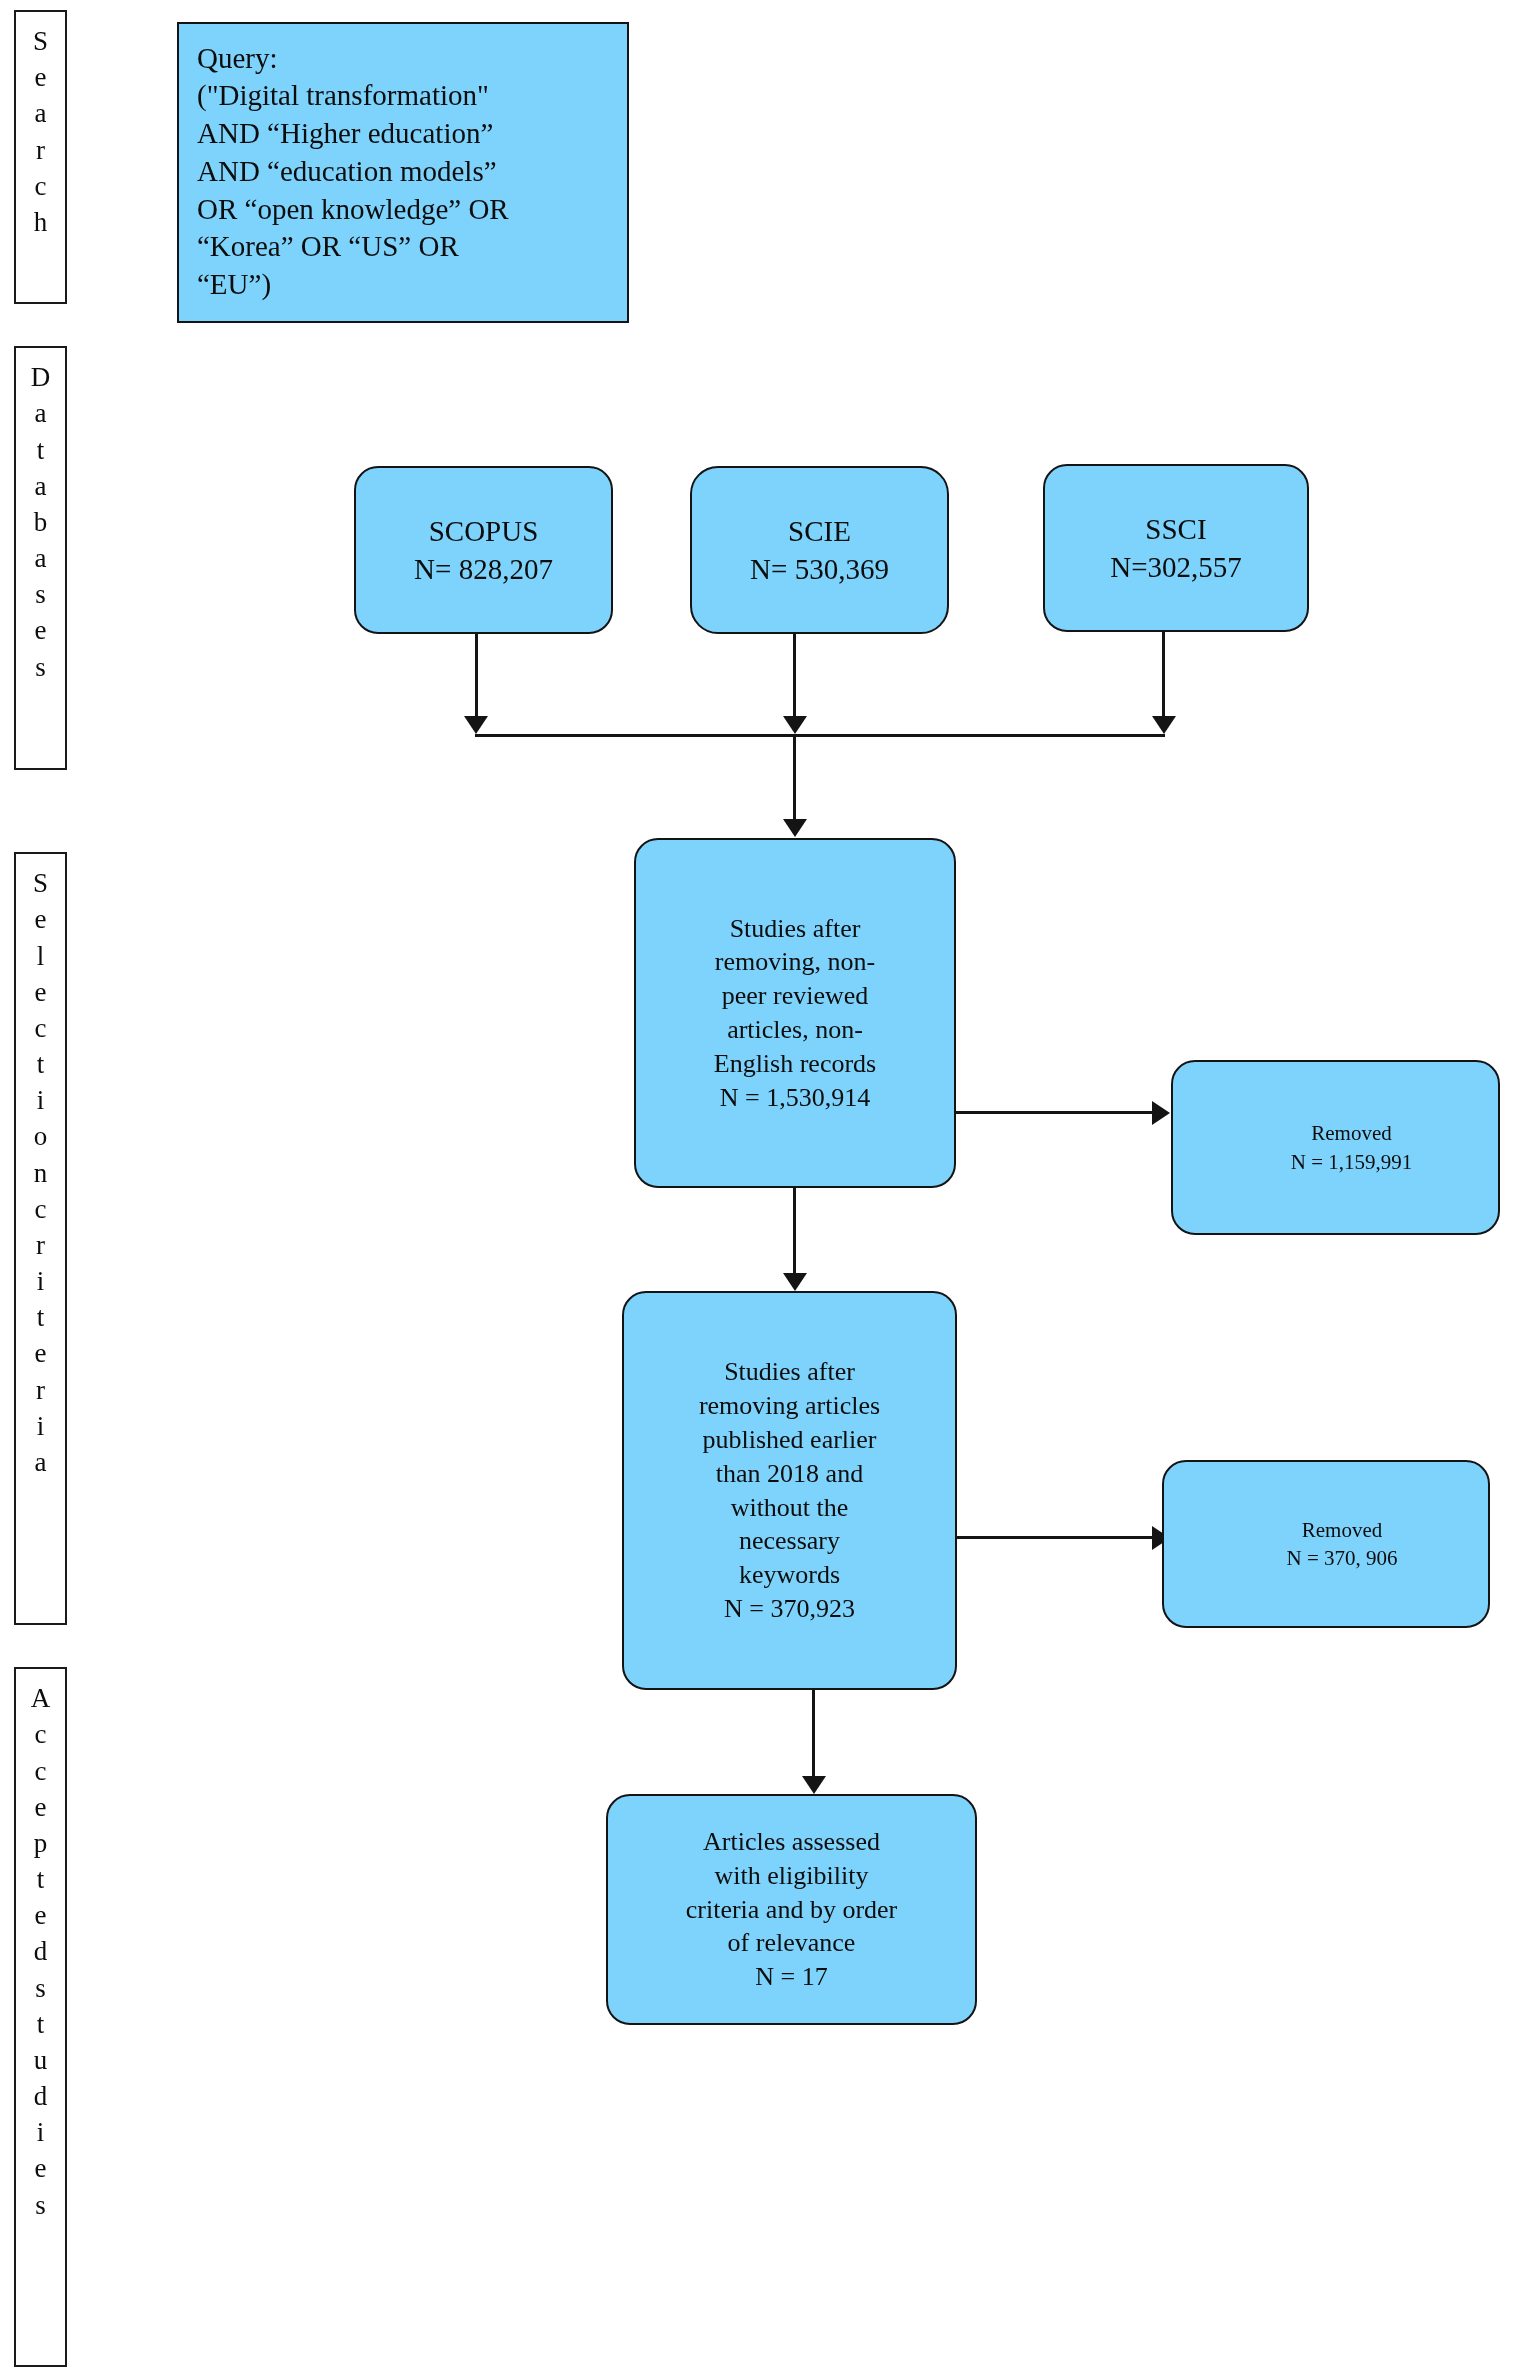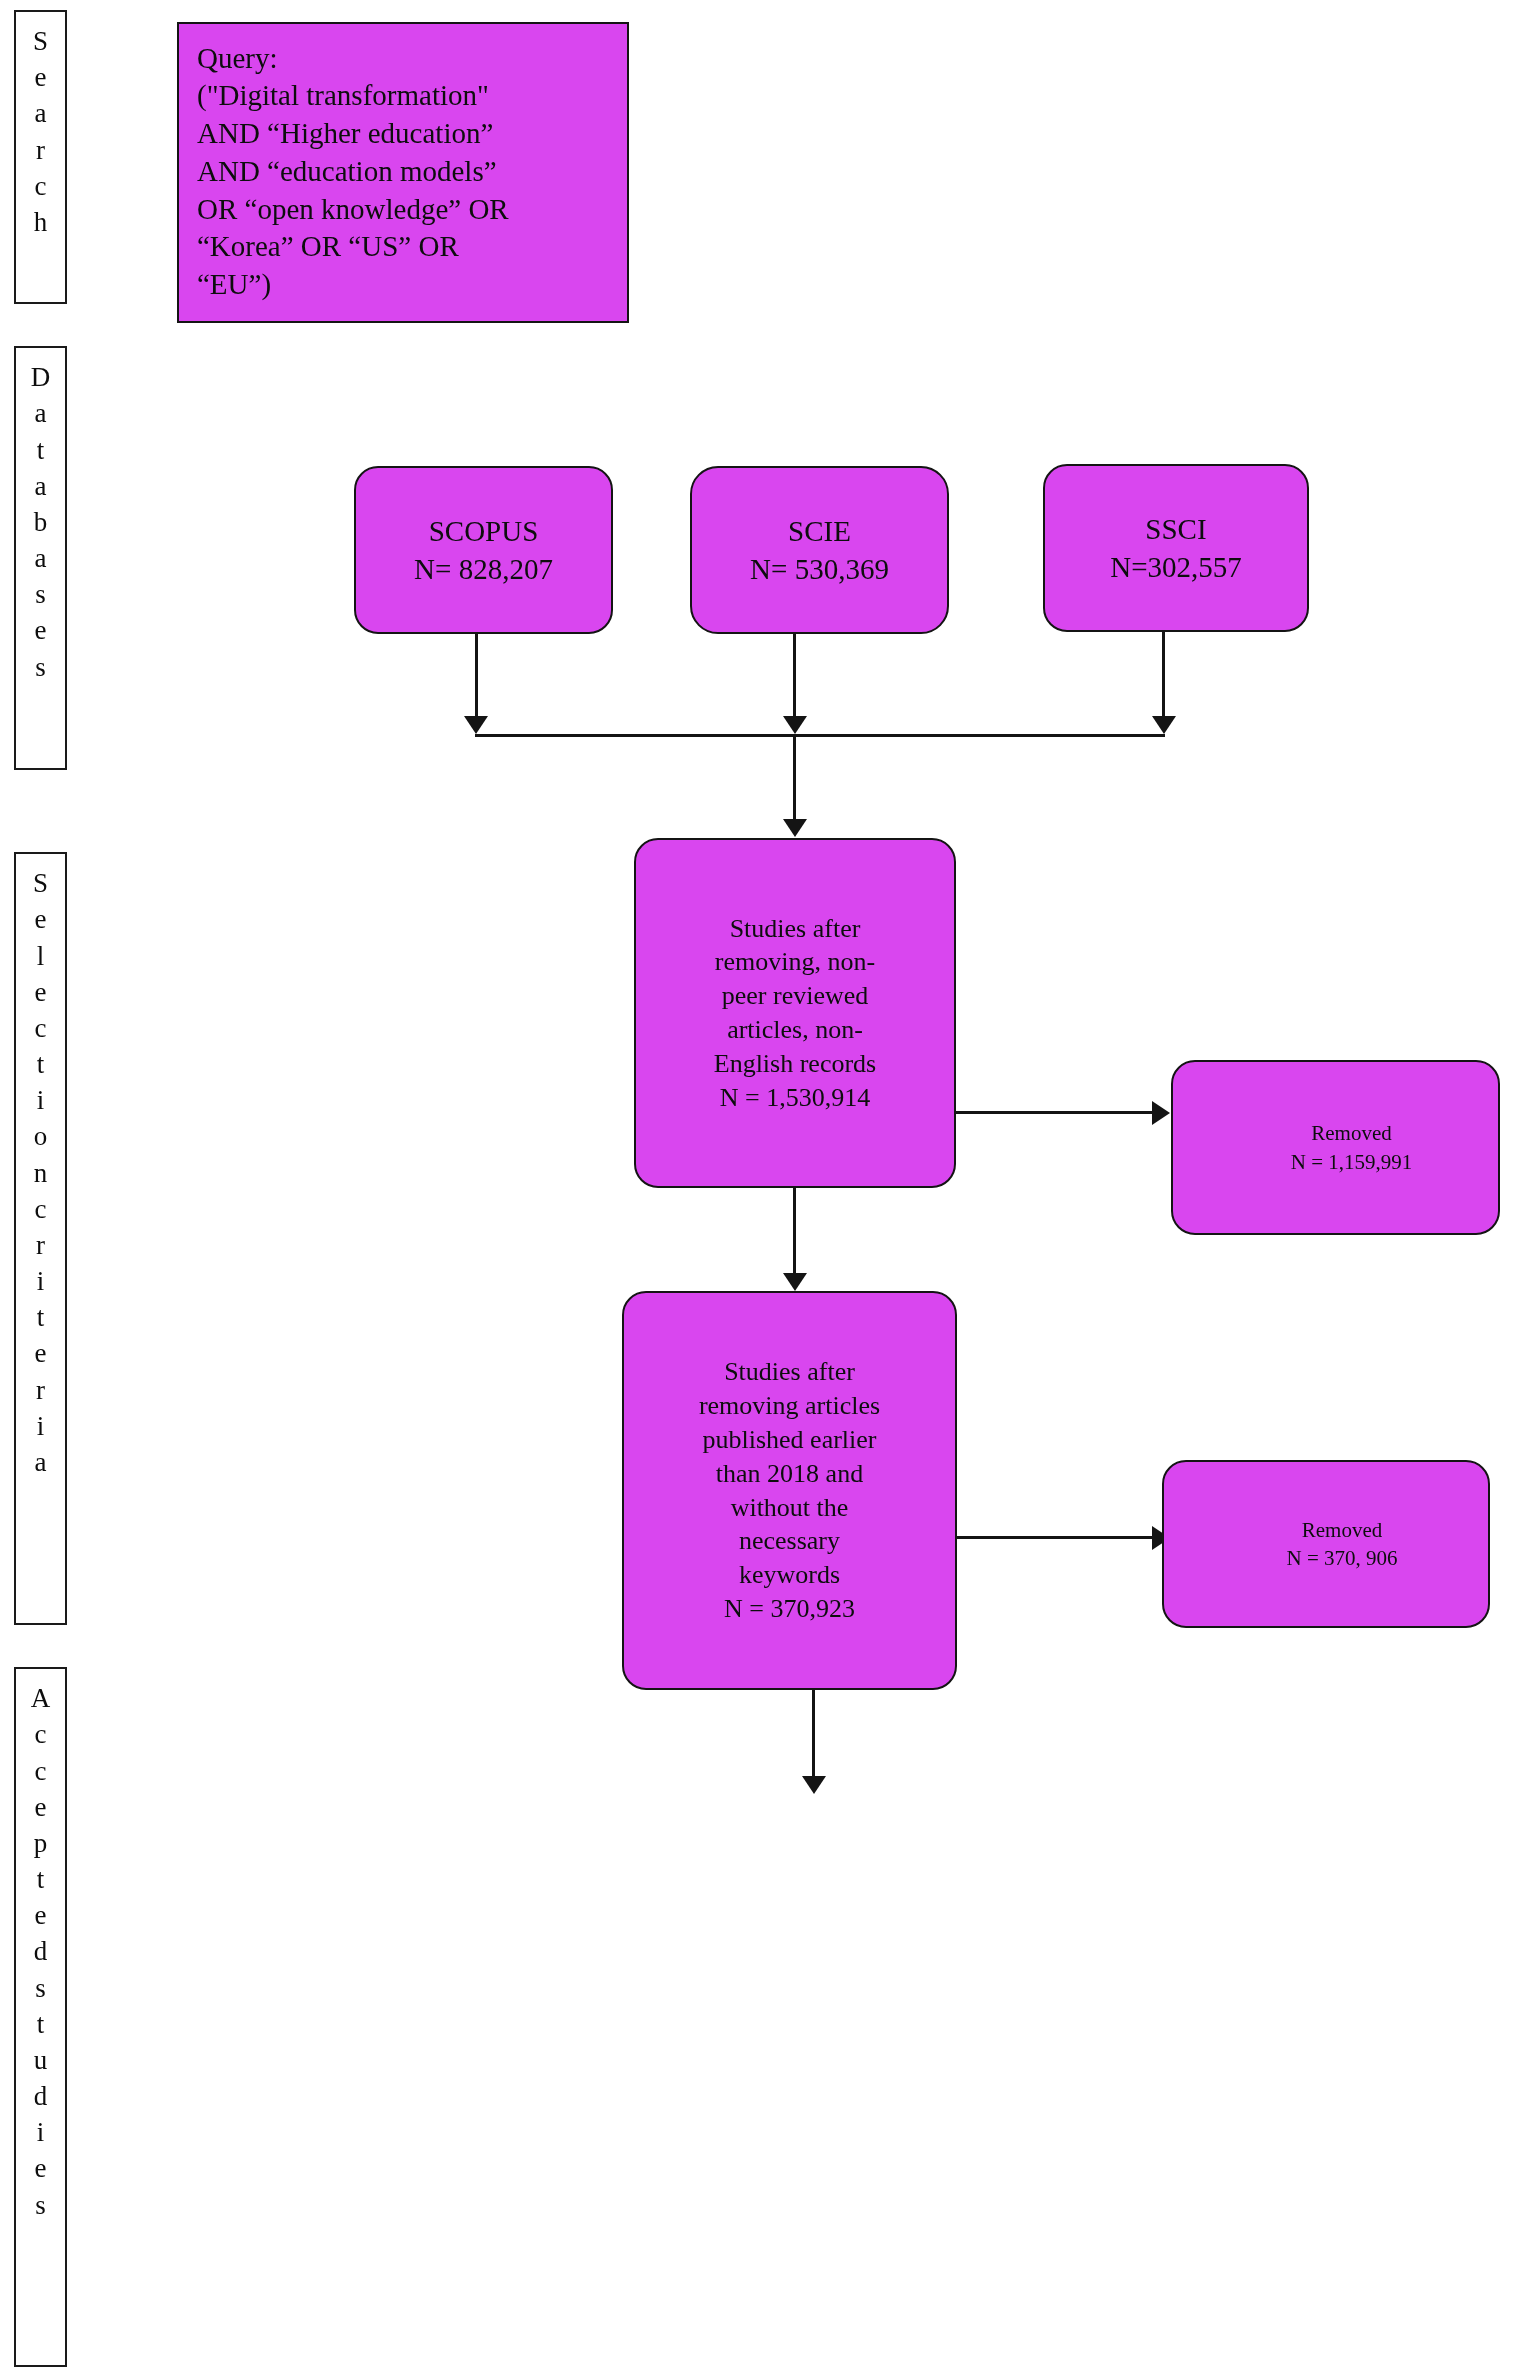--- a/index.html
+++ b/index.html
@@ -39,21 +39,21 @@
   }
   .stage-rail .rail-letters span {
     display: block;
     text-align: center;
   }
 
   
   .node {
     position: absolute;
     box-sizing: border-box;
-    background: #d946ef;
+    background: #7dd3fc;
     border: 2.8px solid #141414;
     display: flex;
     align-items: center;
     justify-content: center;
     text-align: center;
     padding: 4.2px 7px;
   }
   .node.rounded { border-radius: 24px; }
   .node.sharp   { border-radius: 0; }
 
@@ -248,15 +248,22 @@
   <div class="arrow-right" style="left:1152px; top:1526px;"></div>
 
   <div class="node rounded removed-node" style="left:1162px; top:1460px; width:328px; height:168px;">
     <div class="node-text">Removed
 N = 370, 906</div>
   </div>
 
   <div class="conn-v" style="left:812px; top:1690px; height:90px;"></div>
   <div class="arrow-down" style="left:802px; top:1776px;"></div>
 
+  <div class="node rounded process-node" style="left:606px; top:1794px; width:371px; height:231px;">
+    <div class="node-text">Articles assessed
+with eligibility
+criteria and by order
+of relevance
+N = 17</div>
+  </div>
 
 </div>
 
 
 </body></html>

